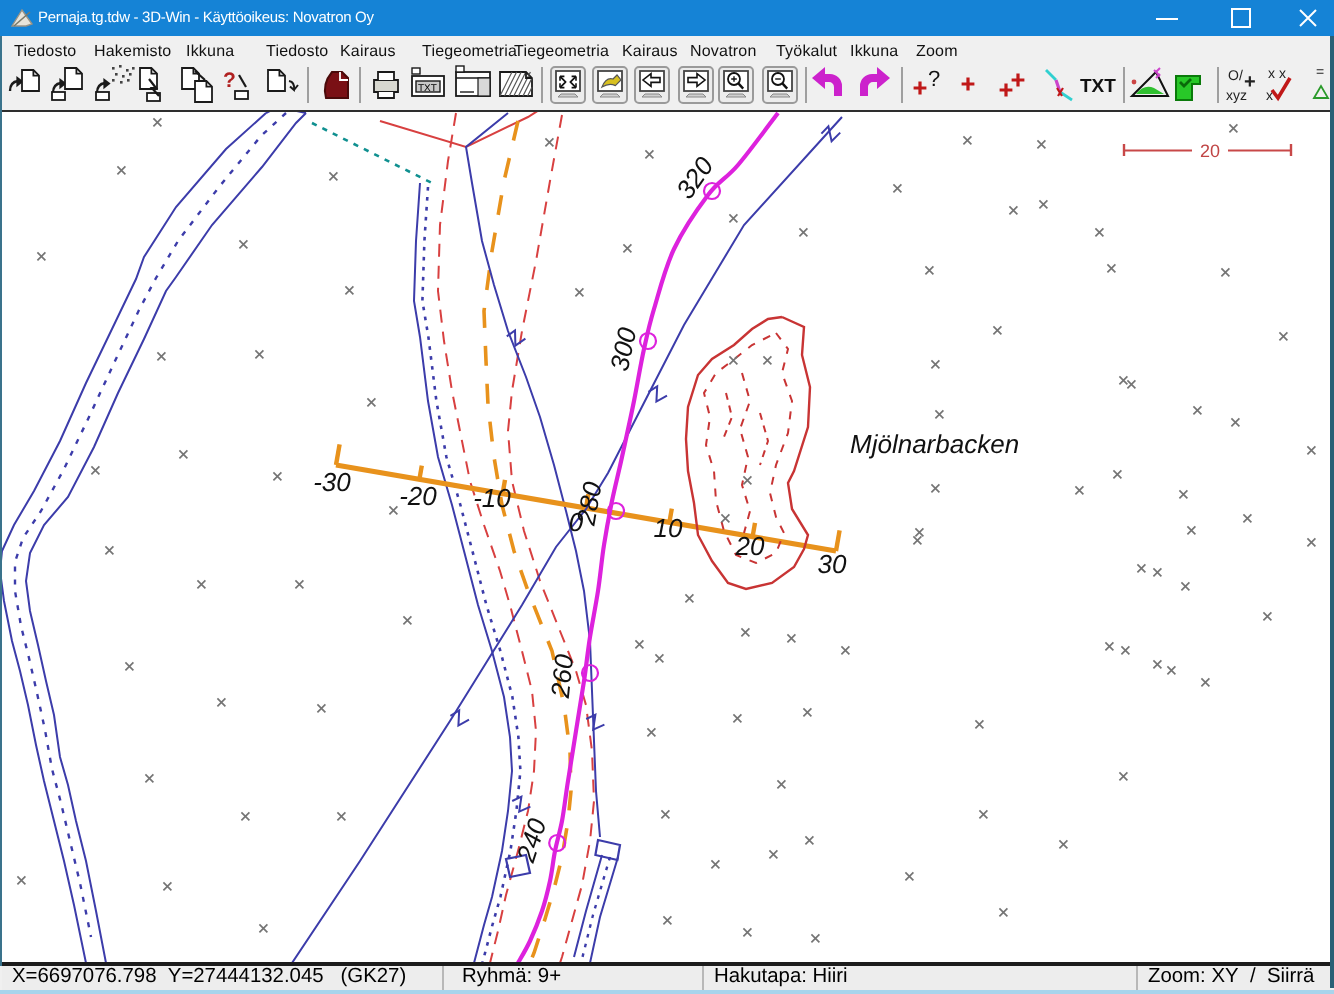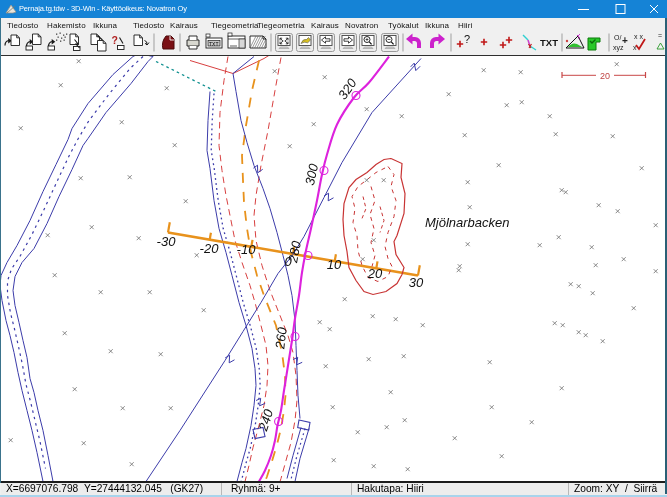--- a/index.html
+++ b/index.html
@@ -41,21 +41,21 @@
     <span style="left:46px">Hakemisto</span>
     <span style="left:92px">Ikkuna</span>
     <span style="left:132px">Tiedosto</span>
     <span style="left:169px">Kairaus</span>
     <span style="left:210px">Tiegeometria</span>
     <span style="left:256px">Tiegeometria</span>
     <span style="left:310px">Kairaus</span>
     <span style="left:344px">Novatron</span>
     <span style="left:387px">Työkalut</span>
     <span style="left:424px">Ikkuna</span>
-    <span style="left:457px">Hiiri</span>
+    <span style="left:457px">Zoom</span>
   </div>
   <div class="toolbar">
     <svg width="665" height="24" viewBox="1 31 665 24" id="tbsvg">
 <path d="M154 33.5 V51.5" stroke="#9f9f9f" stroke-width="1"></path>
 <path d="M180 33.5 V51.5" stroke="#9f9f9f" stroke-width="1"></path>
 <path d="M271 33.5 V51.5" stroke="#9f9f9f" stroke-width="1"></path>
 <path d="M403 33.5 V51.5" stroke="#9f9f9f" stroke-width="1"></path>
 <path d="M451 33.5 V51.5" stroke="#9f9f9f" stroke-width="1"></path>
 <path d="M562 33.5 V51.5" stroke="#9f9f9f" stroke-width="1"></path>
 <path d="M609 33.5 V51.5" stroke="#9f9f9f" stroke-width="1"></path>

